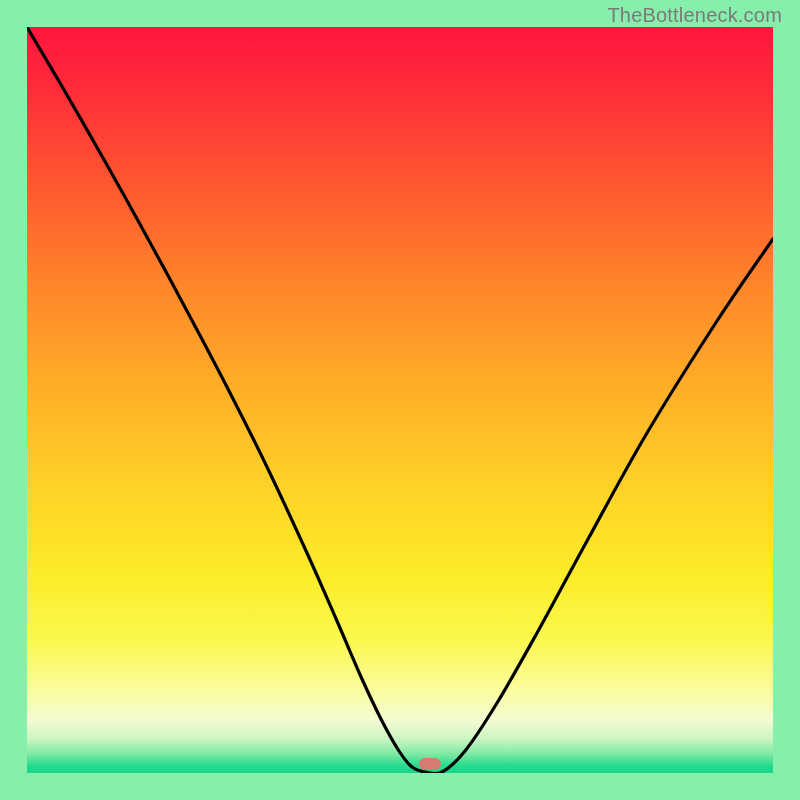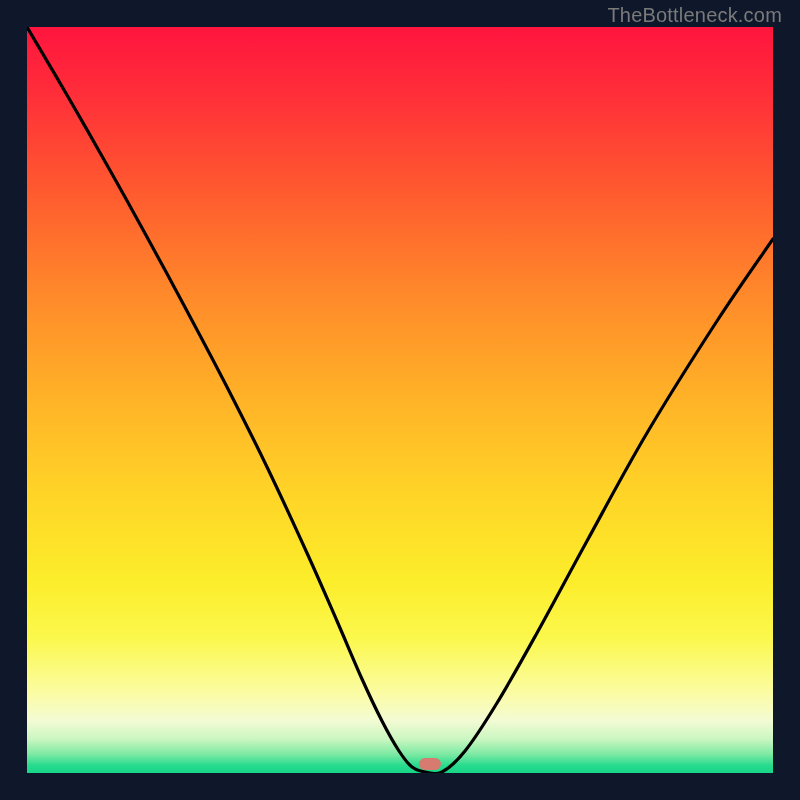--- a/index.html
+++ b/index.html
@@ -10,21 +10,21 @@
     background: #000;
     overflow: hidden;
     font-family: Arial, Helvetica, sans-serif;
   }
   .frame {
     position: absolute;
     left: 0;
     top: 0;
     width: 800px;
     height: 800px;
-    background: #0f172a;
+    background: #86efac;
   }
   .plot-area {
     position: absolute;
     left: 27px;
     top: 27px;
     width: 746px;
     height: 746px;
     overflow: hidden;
   }
   

